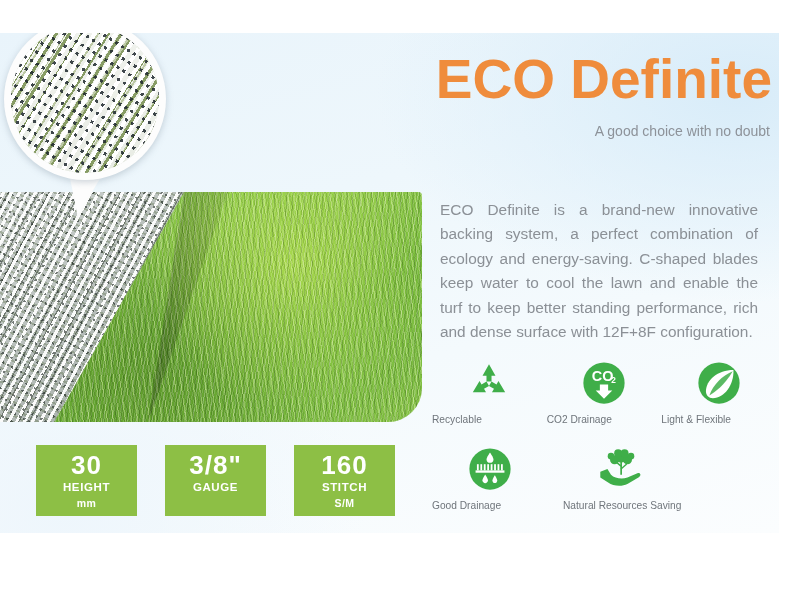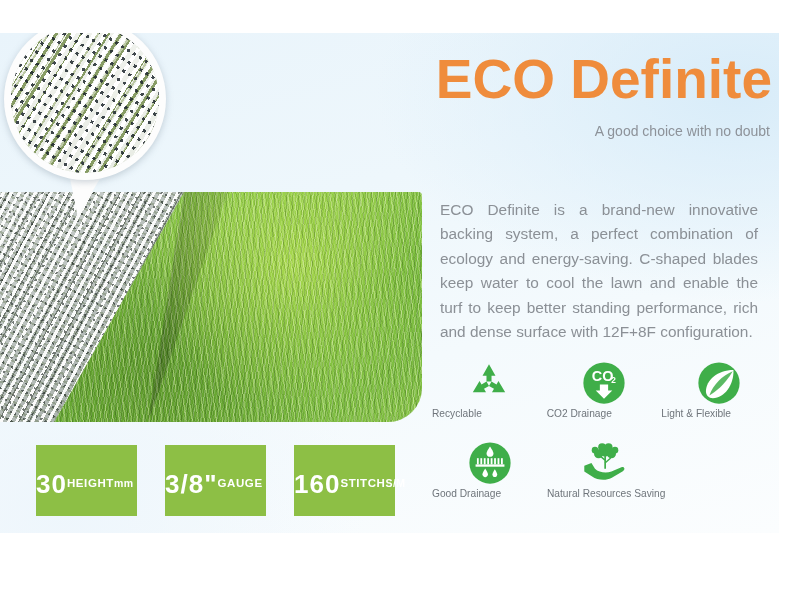--- a/index.html
+++ b/index.html
@@ -137,32 +137,32 @@
     position:absolute;left:440px;top:198px;width:318px;
     font-size:15.4px;line-height:24.4px;color:#8b9096;
     text-align:justify;text-align-last:left;
   }
 
   
   .features{
     position:absolute;left:432px;top:358px;width:344px;
   }
   .feat-row{display:flex;}
-  .feat-row + .feat-row{margin-top:18px;}
+  .feat-row + .feat-row{margin-top:18px;gap:16px;}
   .feat{width:115px;text-align:left;}
   .feat-ico{height:50px;display:flex;align-items:center;justify-content:center;}
   .feat-label{
-    margin-top:0;font-size:10.2px;color:#6f757b;line-height:12px;white-space:nowrap;
+    margin-top:6px;font-size:10.2px;color:#6f757b;line-height:12px;white-space:nowrap;
   }
 
   
   .specs{position:absolute;left:36px;top:445px;display:flex;}
   .spec{
     width:101px;height:71px;background:#8dbf45;color:#ffffff;text-align:center;
-    margin-right:28px;display:flex;flex-direction:row;
+    margin-right:28px;display:flex;flex-direction:column;
     align-items:center;justify-content:flex-start;padding-top:6px;box-sizing:border-box;
   }
   .spec-value{font-size:26px;font-weight:bold;line-height:28px;letter-spacing:1px;}
   .spec-unit{font-size:11.5px;font-weight:bold;line-height:17px;letter-spacing:.6px;}
   .spec-sub{font-size:10.5px;font-weight:bold;line-height:15px;letter-spacing:.4px;}
 </style>
 </head>
 <body>
 
 <div class="stage">

